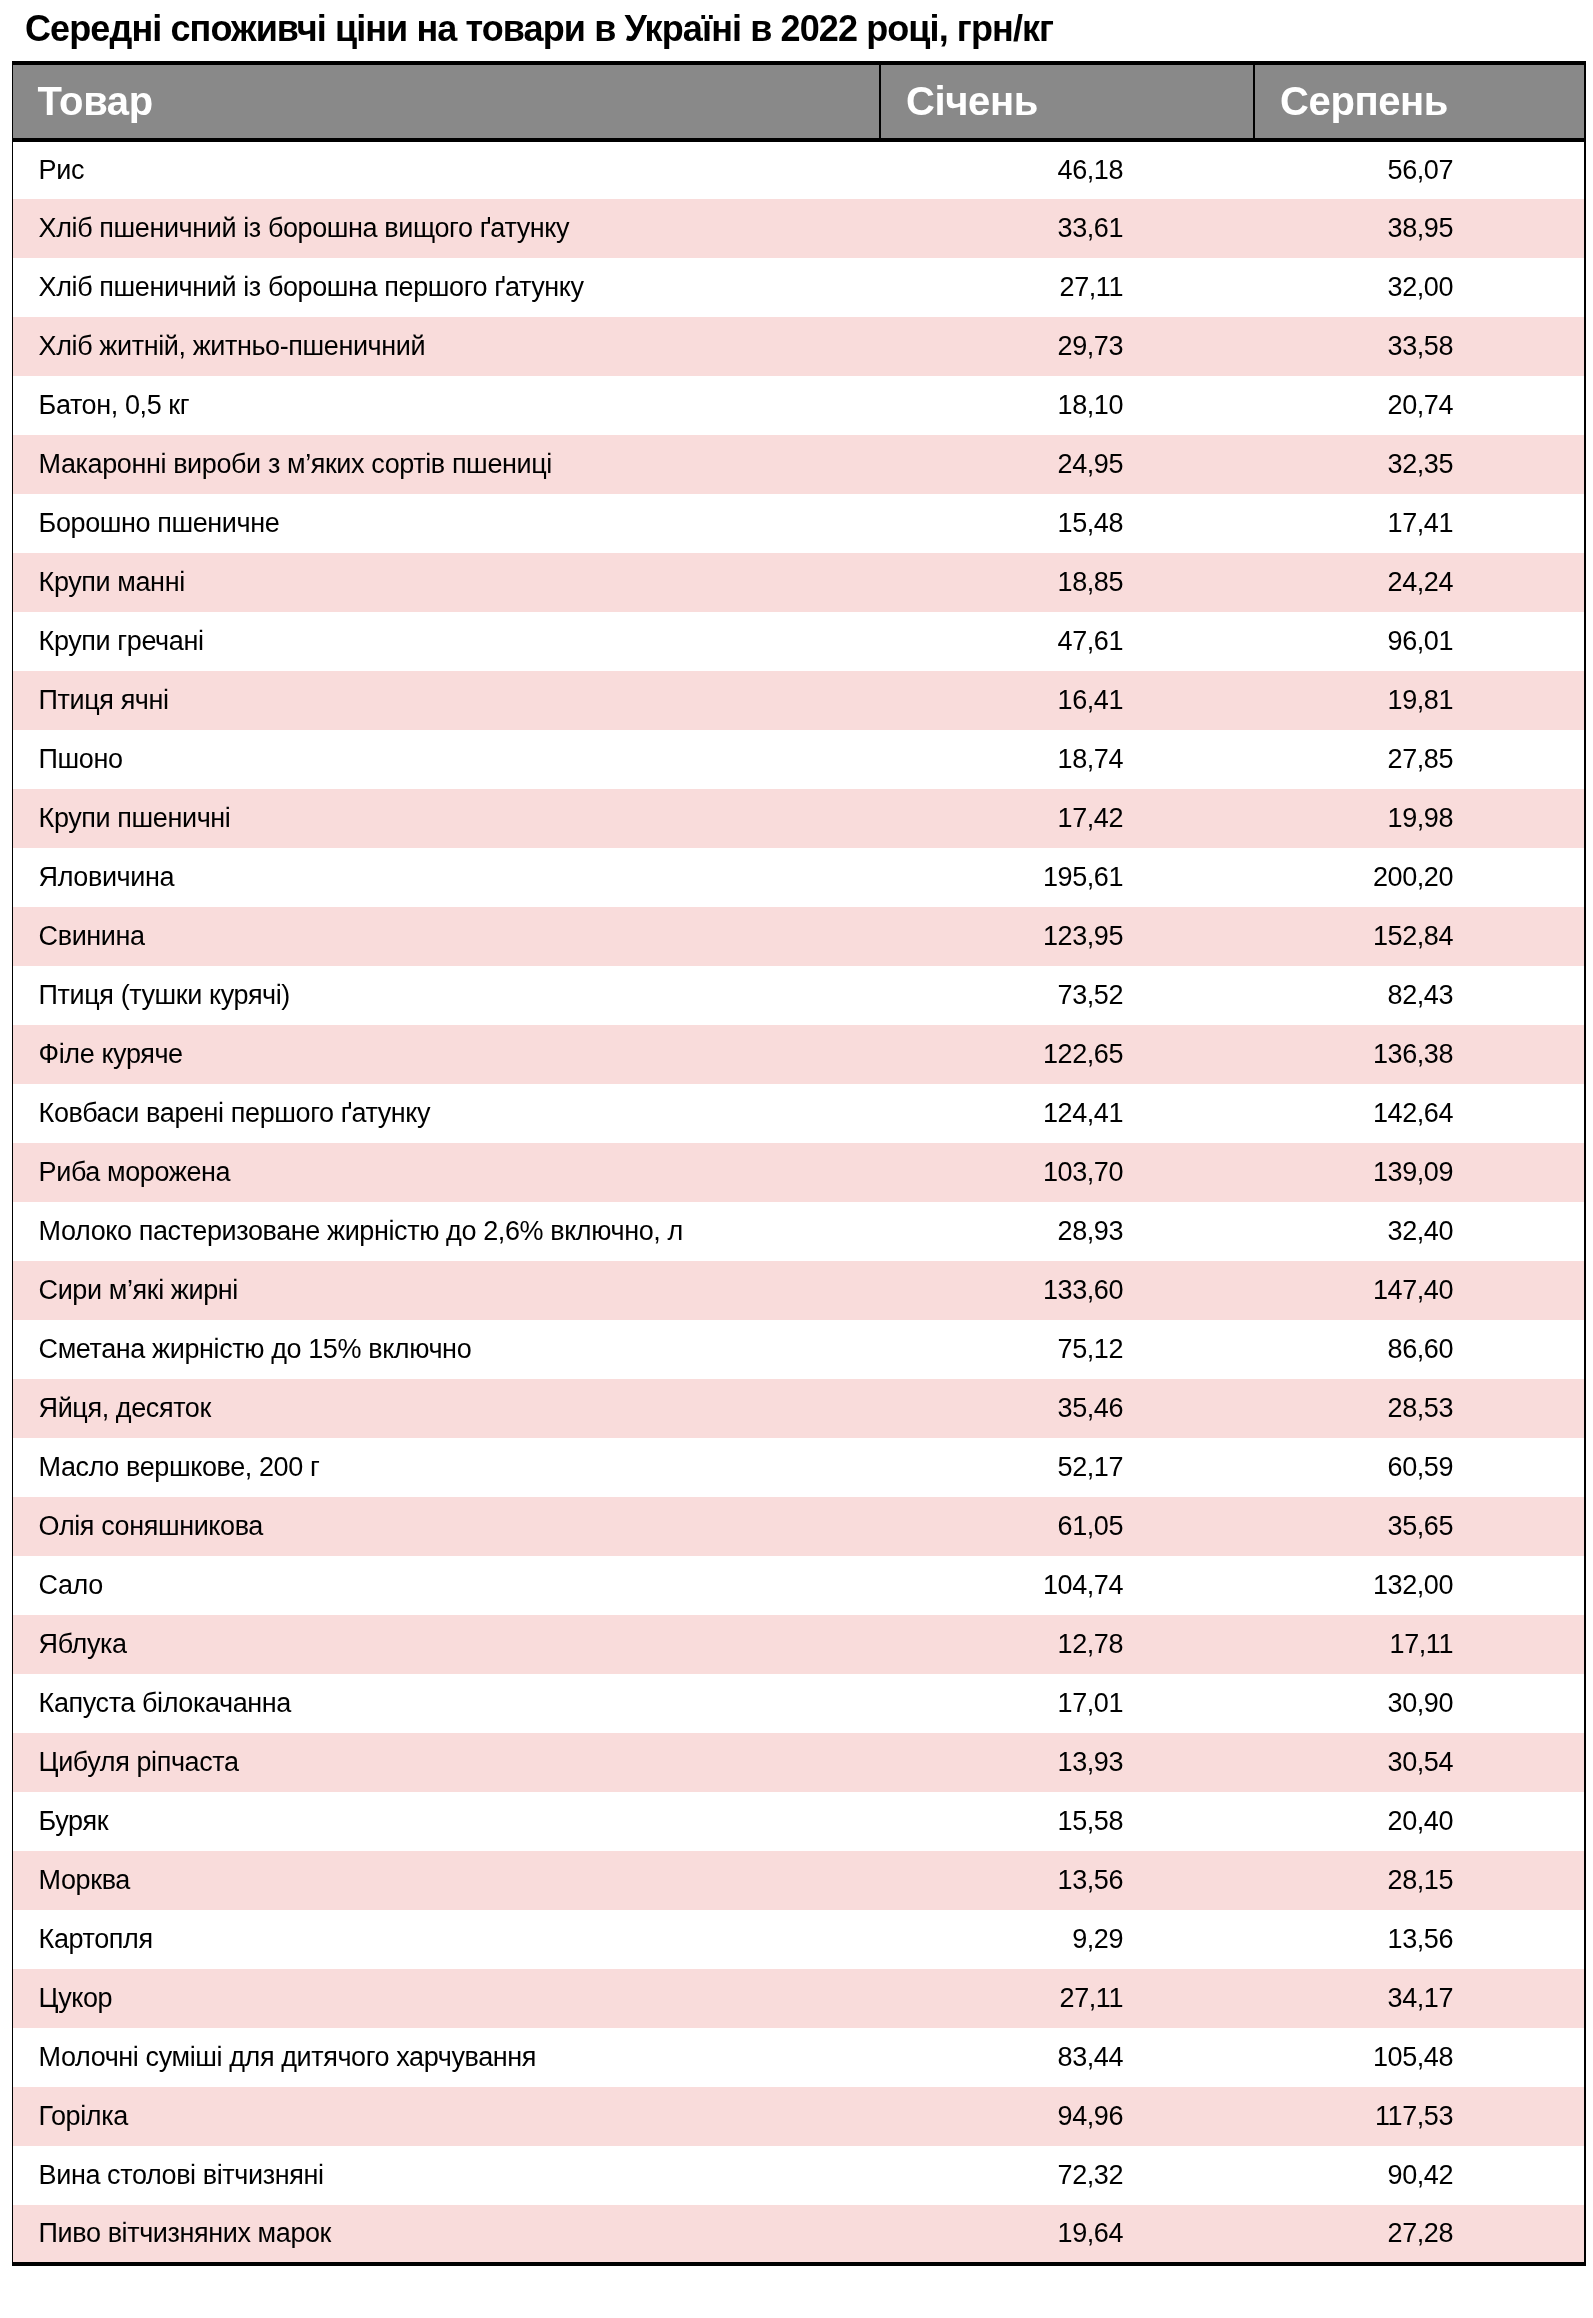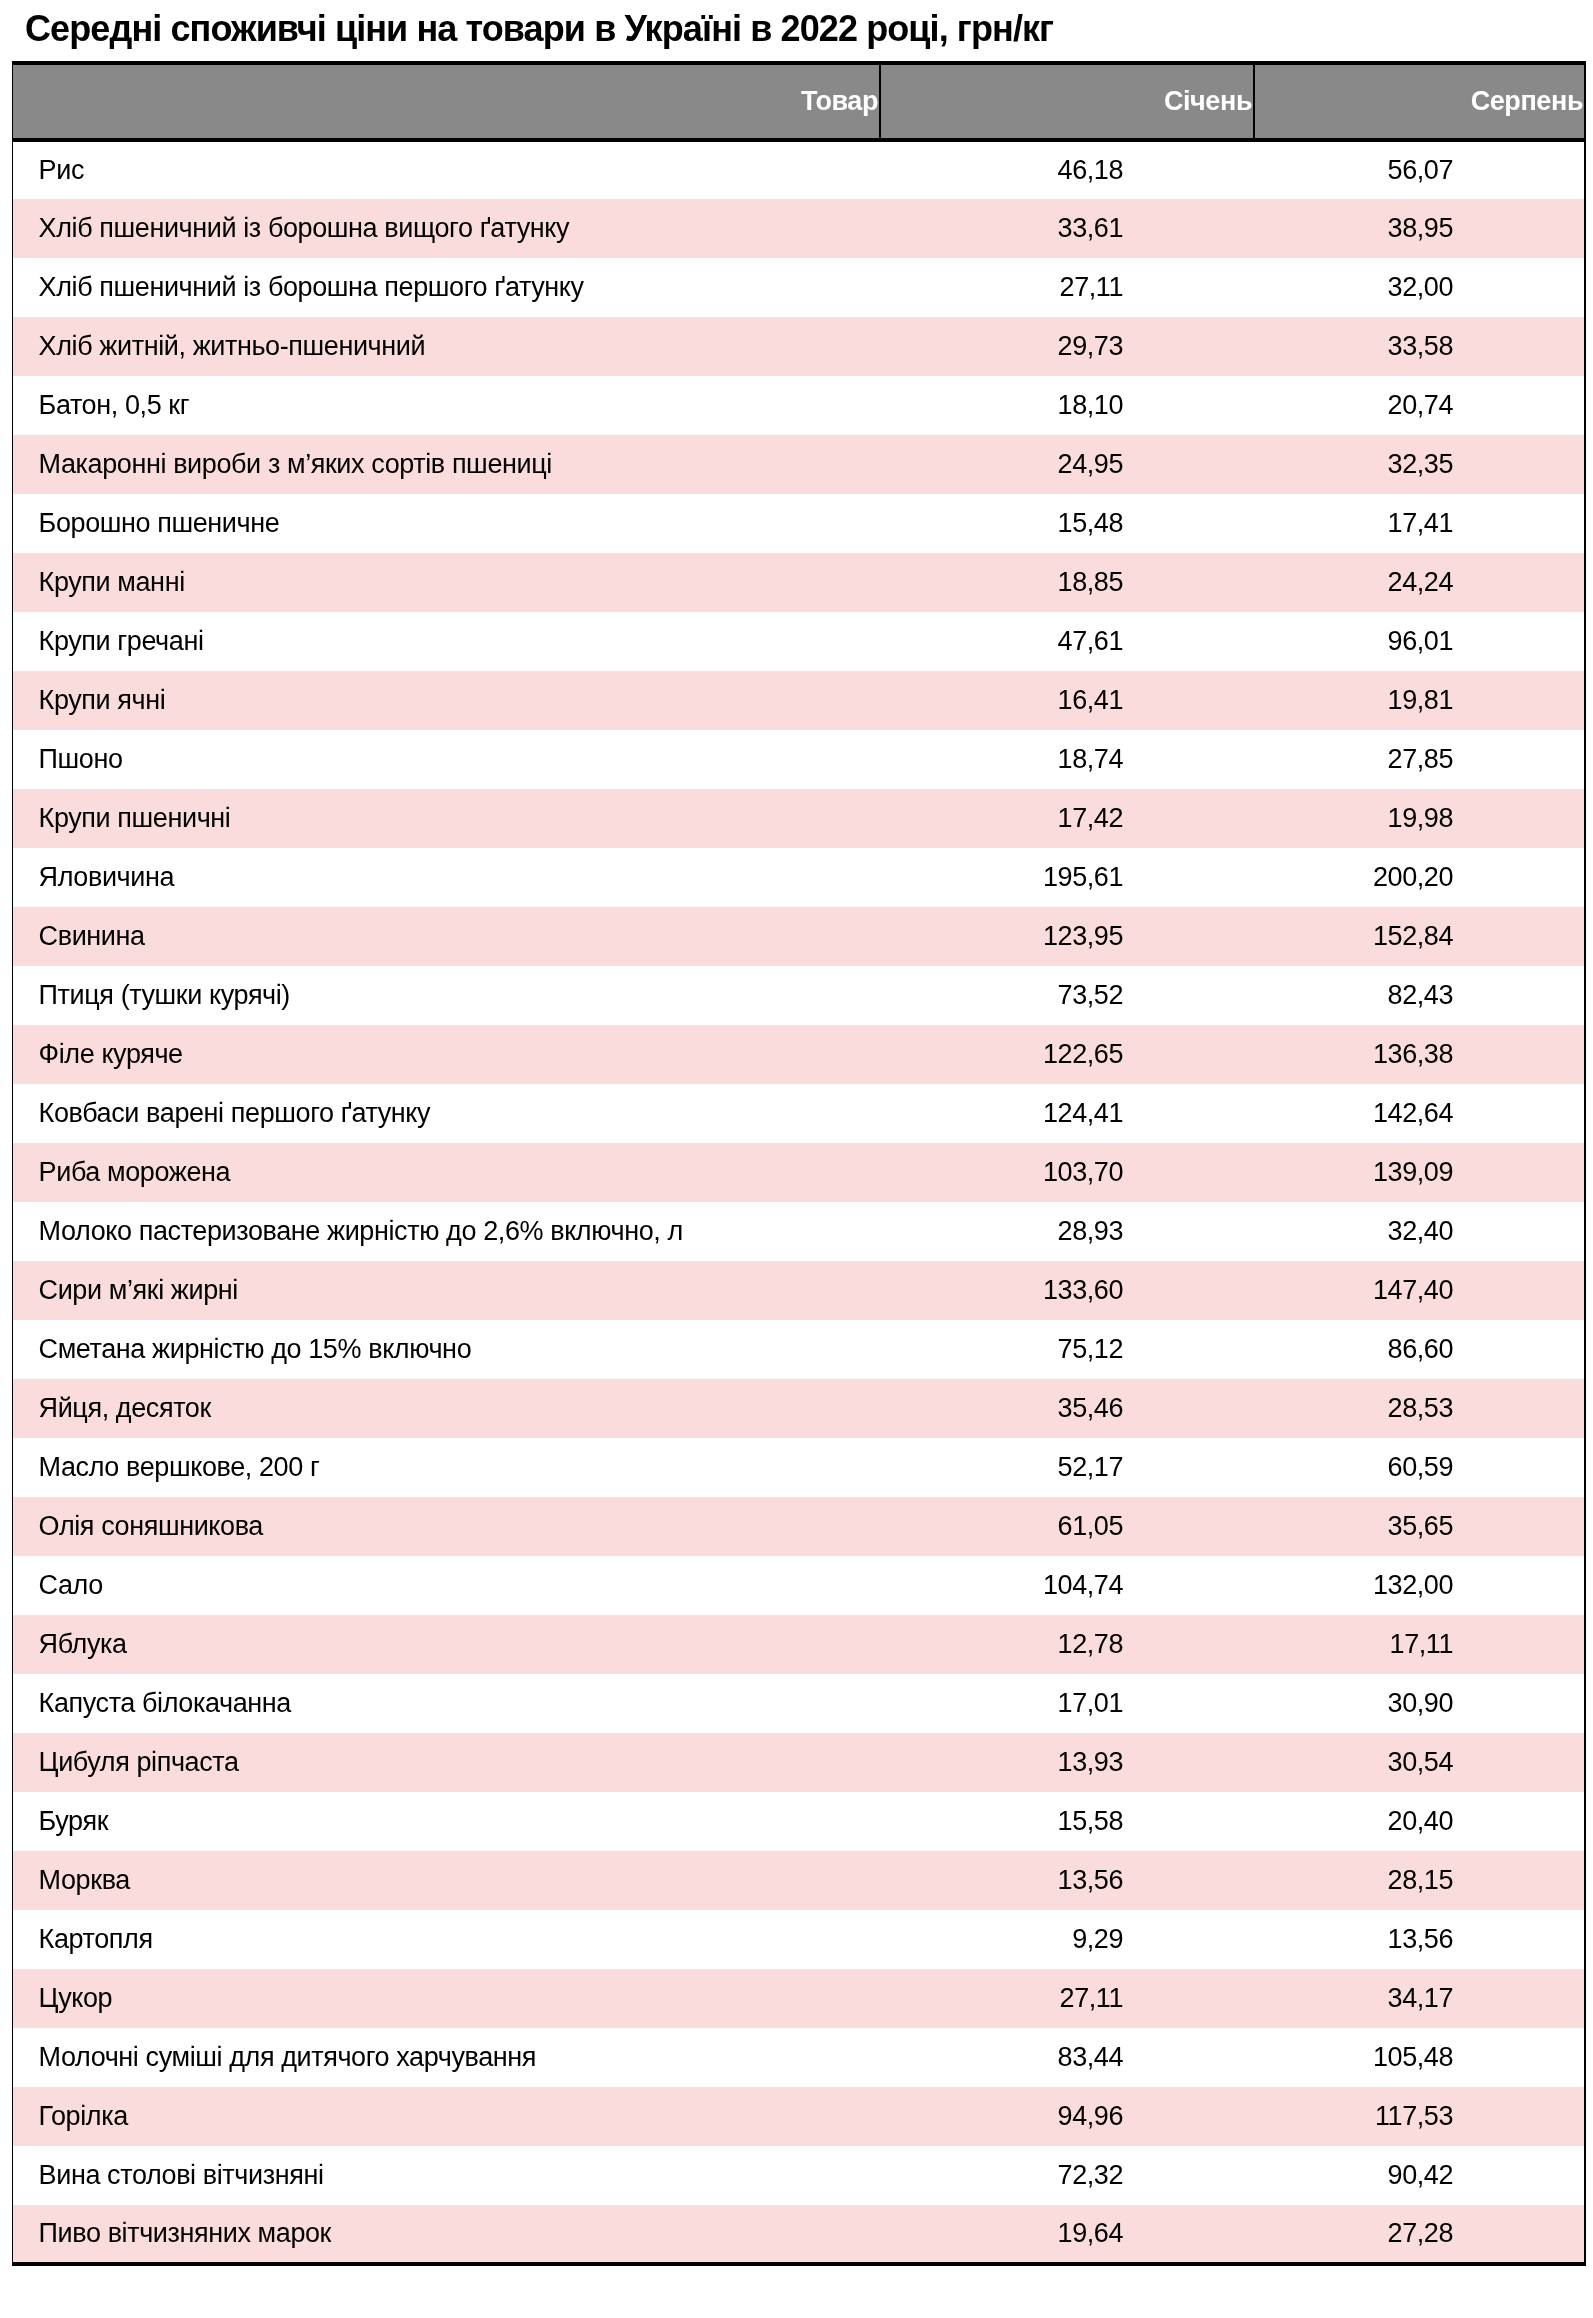--- a/index.html
+++ b/index.html
@@ -45,24 +45,24 @@
     border-bottom: 4.5px solid var(--border-color);
     border-left: 1.8px solid var(--border-color);
     border-right: 2.7px solid var(--border-color);
   }
   col.c-product { width: 868px; }
   col.c-jan { width: 374px; }
   col.c-aug { width: 331px; }
   thead th {
     background: var(--header-bg);
     color: var(--header-text);
-    font-size: 27px;
+    font-size: 40px;
     font-weight: bold;
     height: 77px;
-    text-align: right;
+    text-align: left;
     vertical-align: middle;
     border-bottom: 4.5px solid var(--border-color);
     letter-spacing: -0.4px;
     padding-left: 25px;
   }
   thead th + th {
     border-left: 2.7px solid var(--border-color);
   }
   tbody td {
     height: 59px;
@@ -146,21 +146,21 @@
     <td class="product">Крупи манні</td>
     <td class="num">18,85</td>
     <td class="num">24,24</td>
   </tr>
         <tr>
     <td class="product">Крупи гречані</td>
     <td class="num">47,61</td>
     <td class="num">96,01</td>
   </tr>
         <tr>
-    <td class="product">Крупи ячні</td>
+    <td class="product">Птиця ячні</td>
     <td class="num">16,41</td>
     <td class="num">19,81</td>
   </tr>
         <tr>
     <td class="product">Пшоно</td>
     <td class="num">18,74</td>
     <td class="num">27,85</td>
   </tr>
         <tr>
     <td class="product">Крупи пшеничні</td>

